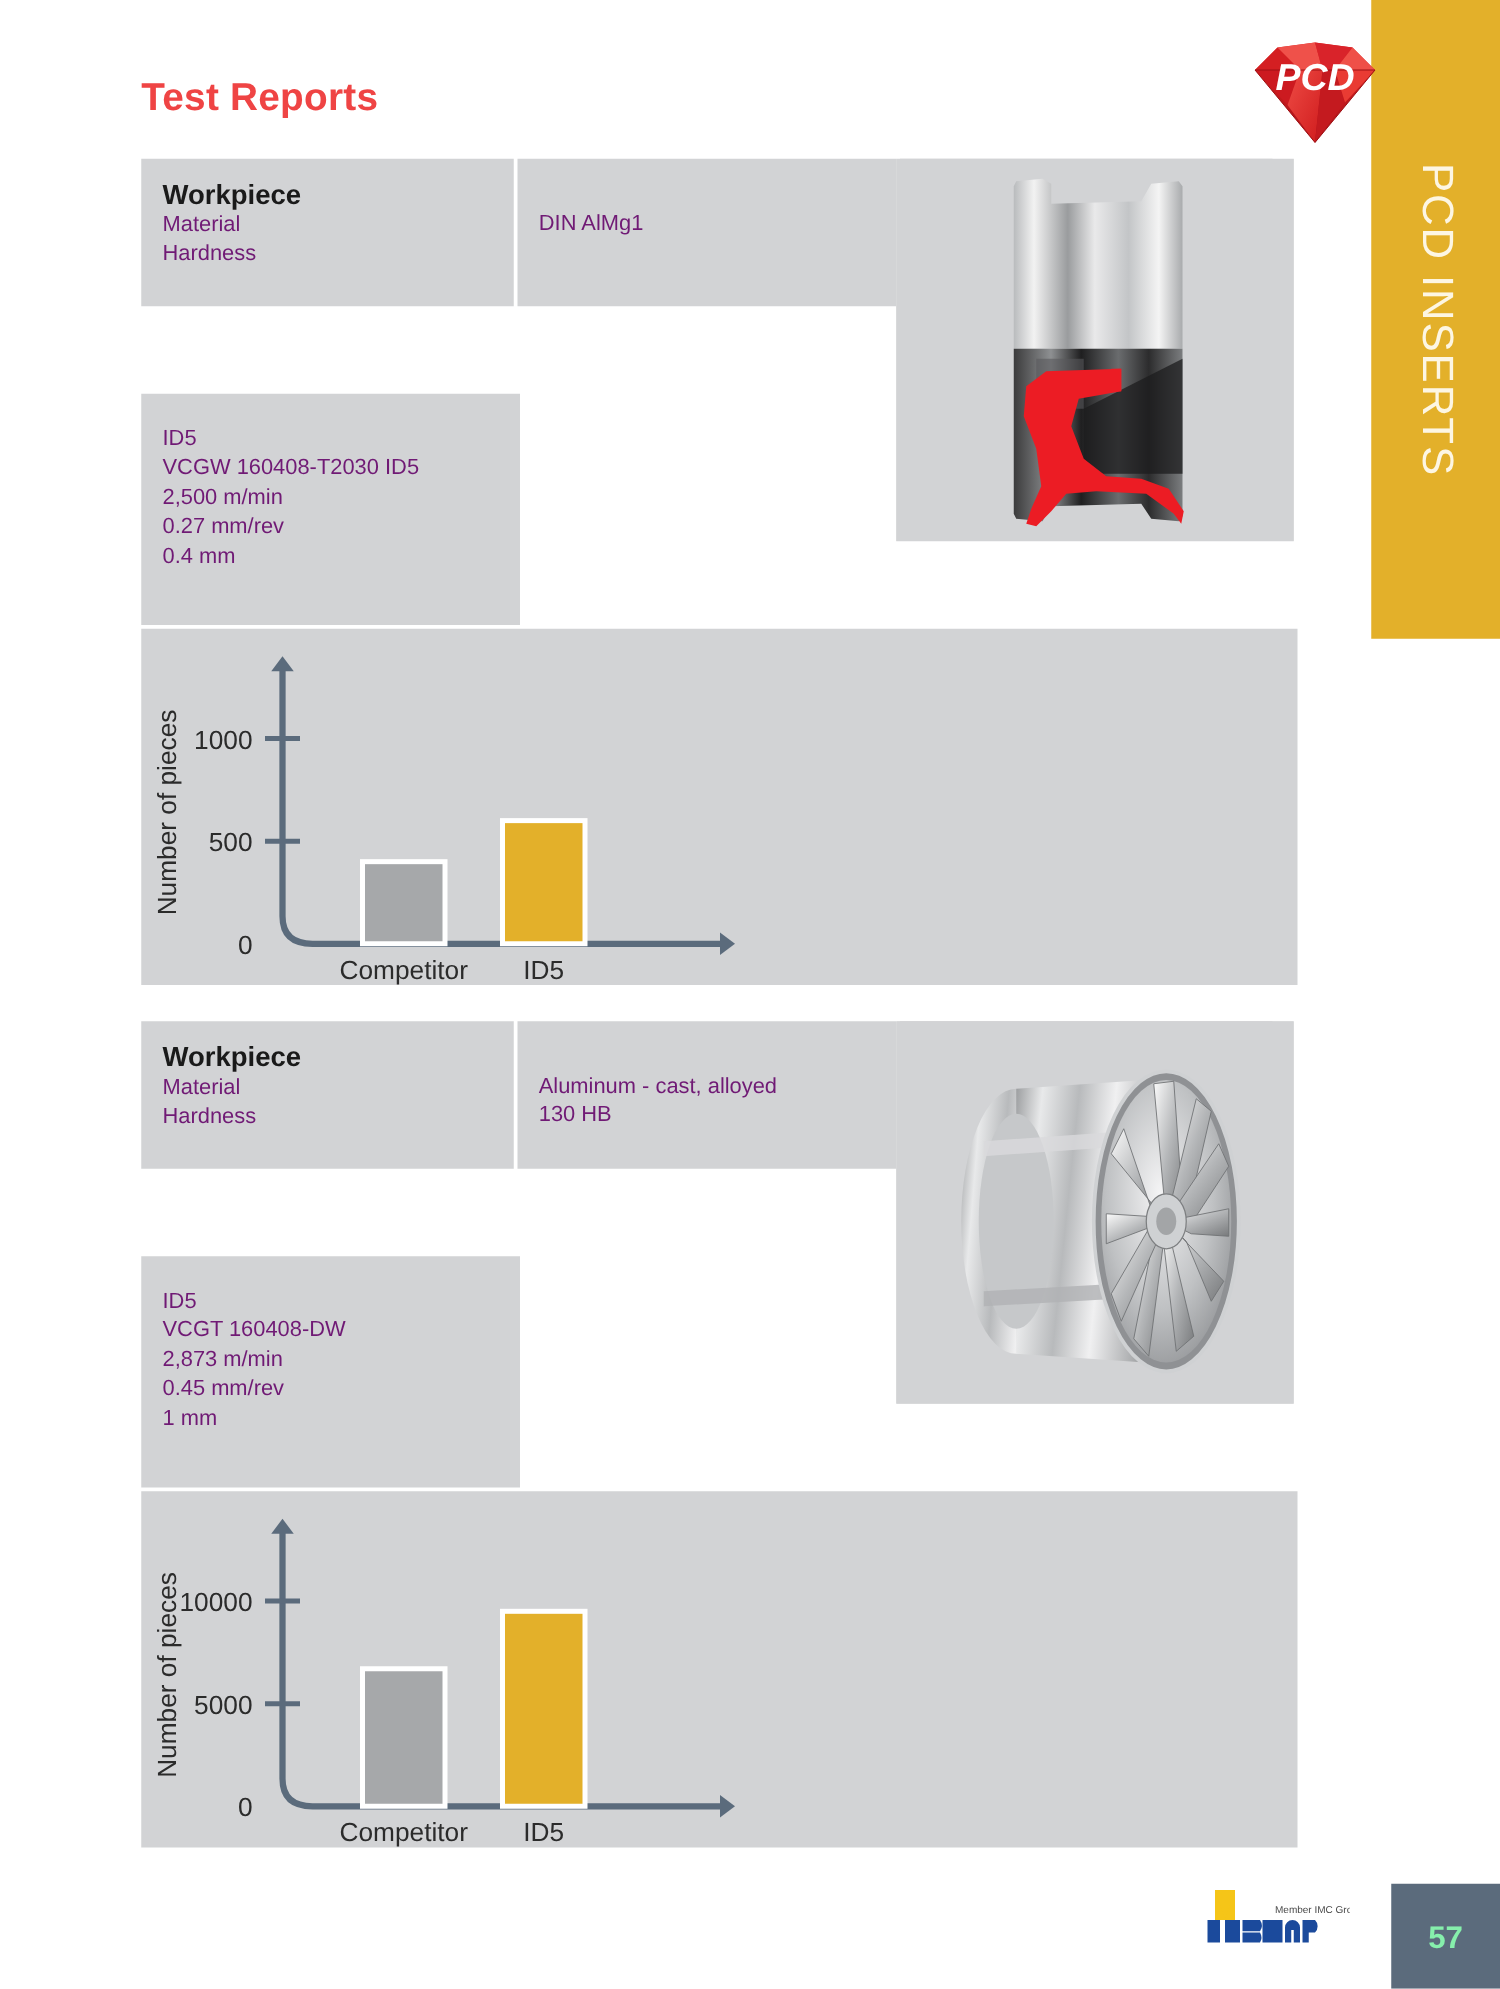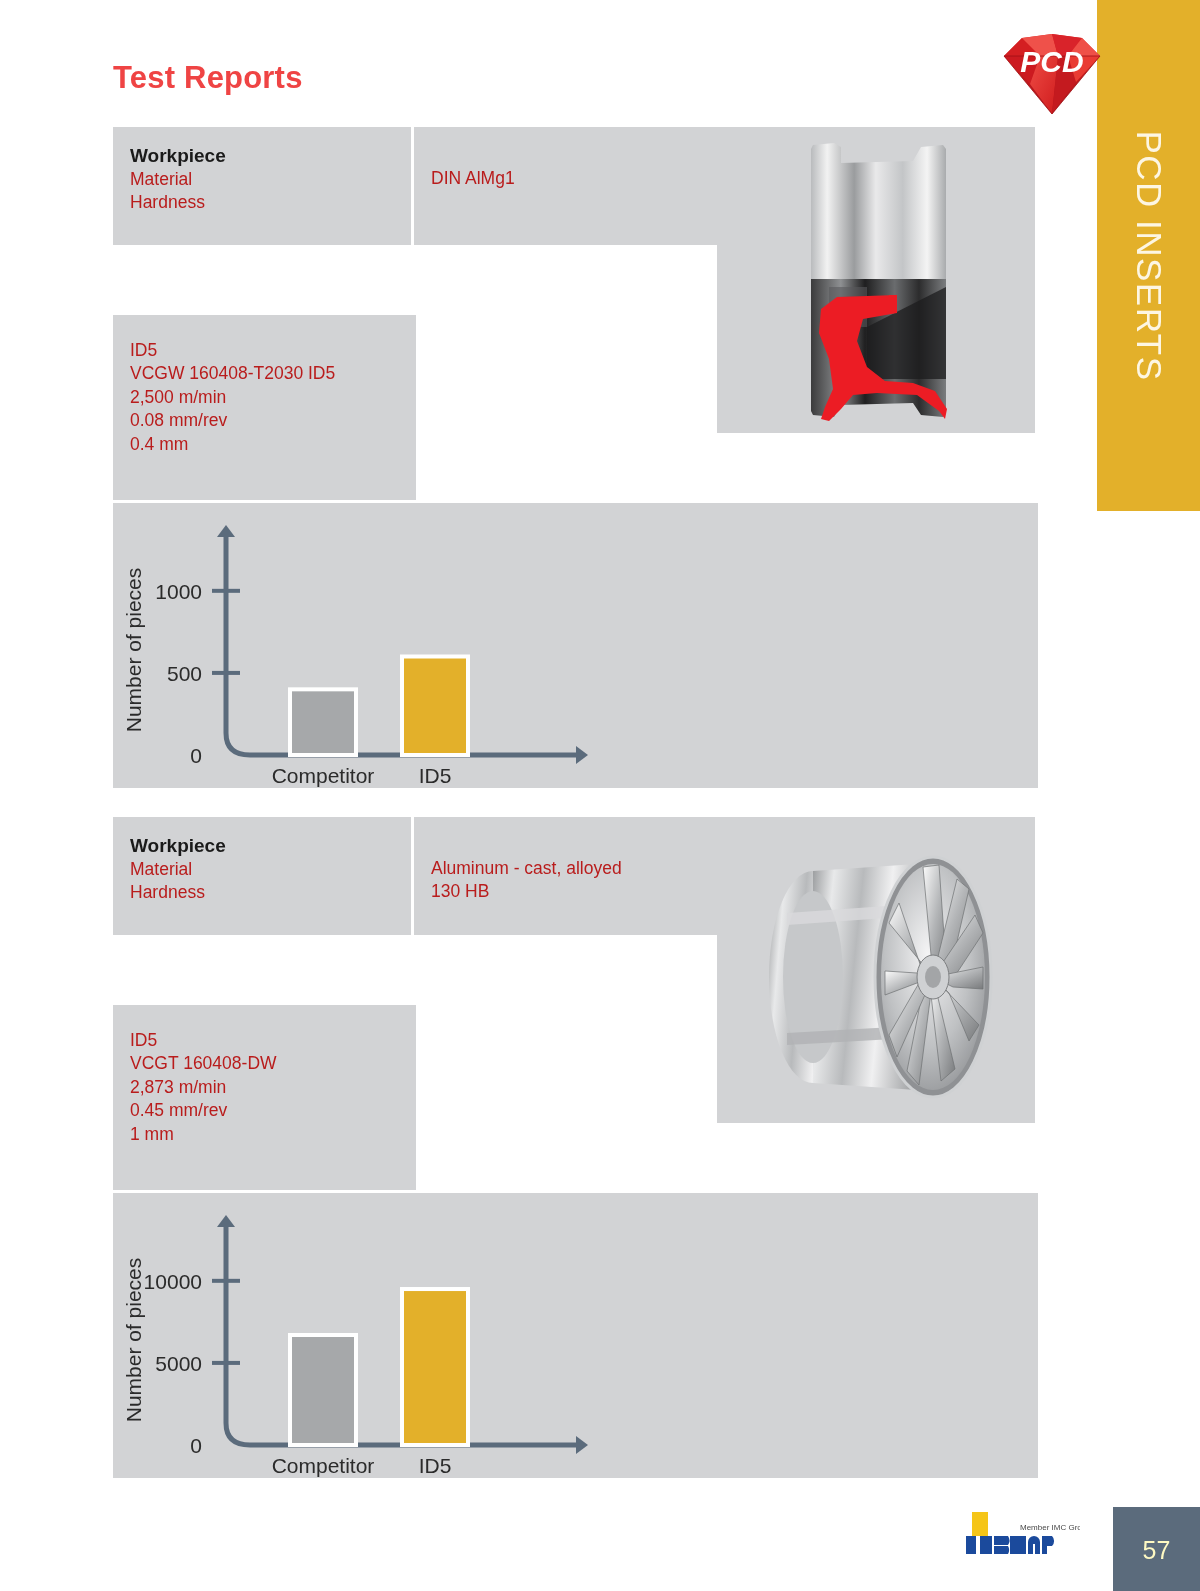--- a/index.html
+++ b/index.html
@@ -78,29 +78,29 @@
   .col-img   { width: 318px; }
 
   .cell {
     background: #d2d3d5;
     box-sizing: border-box;
   }
 
   .cell-pad { padding: 17px 0 0 17px; }
 
   .cell-title {
-    font-size: 19px;
+    font-size: 22px;
     font-weight: bold;
     color: #1a1a1a;
     line-height: 23px;
     margin-bottom: 1px;
   }
   .cell-line {
     font-size: 17.5px;
-    color: #b91c1c;
+    color: #701a75;
     line-height: 23.4px;
     white-space: nowrap;
   }
   .cell-value-top { padding-top: 40px; }
   .cell-value-top2 { padding-top: 24px; }
 
   .img-cell {
     background: #d2d3d5;
     height: 306px;
     width: 318px;
@@ -132,23 +132,23 @@
     top: 1507px;
     width: 87px;
     height: 84px;
     background: #5b6b7c;
   }
   .page-num {
     position: absolute;
     left: 0; right: 0;
     top: 29px;
     text-align: center;
-    color: #fef9c3;
+    color: #86efac;
     font-size: 25px;
-    font-weight: normal;
+    font-weight: bold;
   }
 </style>
 </head>
 <body>
 
 <div class="side-tab">
   <div class="side-tab-label">PCD INSERTS</div>
 </div>
 
 <div class="pcd-logo">
@@ -245,21 +245,21 @@
         <div class="cell-line">Cutting speed (Vc)</div>
         <div class="cell-line">Feed rate (f)</div>
         <div class="cell-line">Depth of cut (ap)</div>
       </div>
     </div>
     <div class="cell col-mid row-2" style="height:185px">
       <div class="cell-pad cell-value-top2">
         <div class="cell-line">ID5</div>
         <div class="cell-line">VCGW 160408-T2030 ID5</div>
         <div class="cell-line">2,500 m/min</div>
-        <div class="cell-line">0.08 mm/rev</div>
+        <div class="cell-line">0.27 mm/rev</div>
         <div class="cell-line">0.4 mm</div>
       </div>
     </div>
   </div>
 
   <div class="chart-panel">
     <svg class="chart-svg" id="chart-0" width="925" height="285">
         <defs>
           <marker id="arr0" markerWidth="6" markerHeight="6" refX="1" refY="3" orient="auto">
             <path d="M0,0 L6,3 L0,6 z" fill="#5b6b7c"></path>

